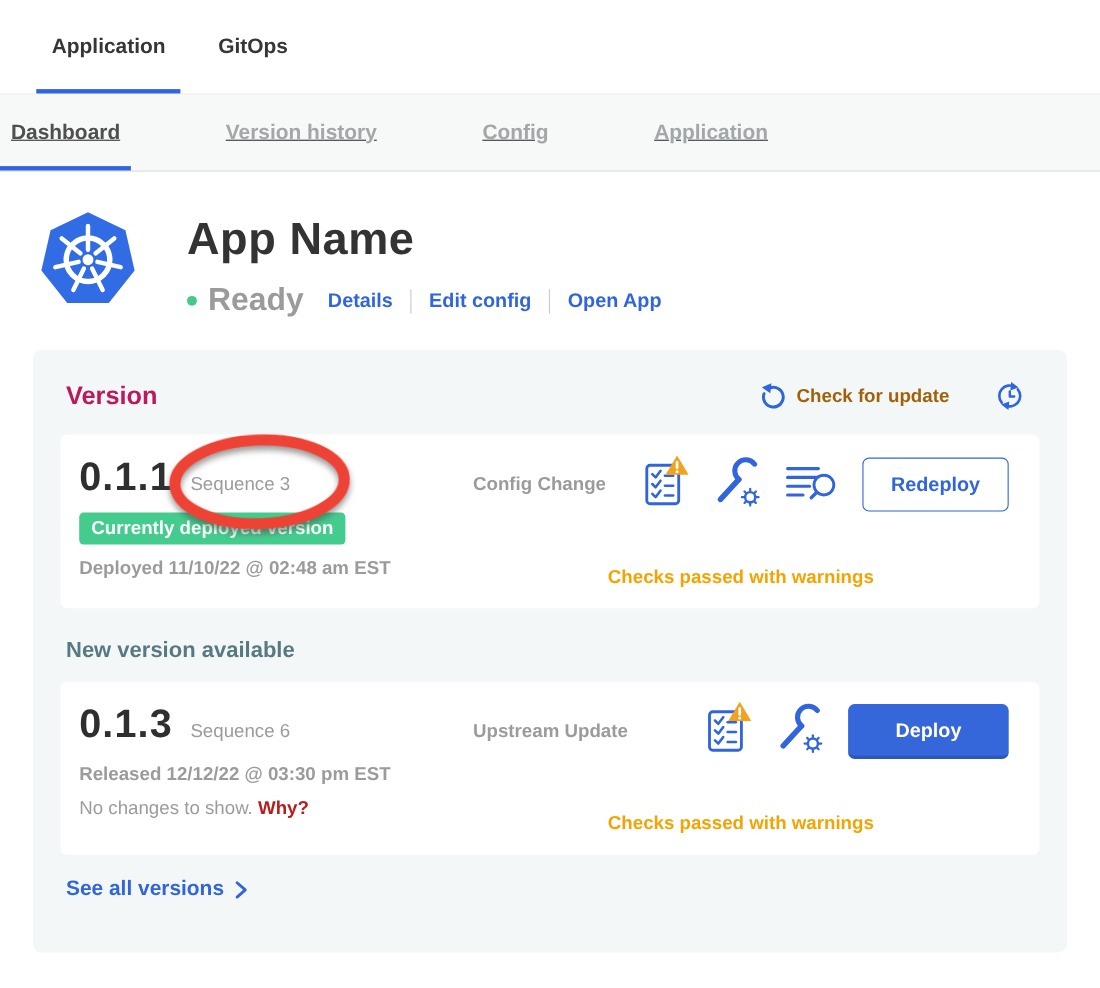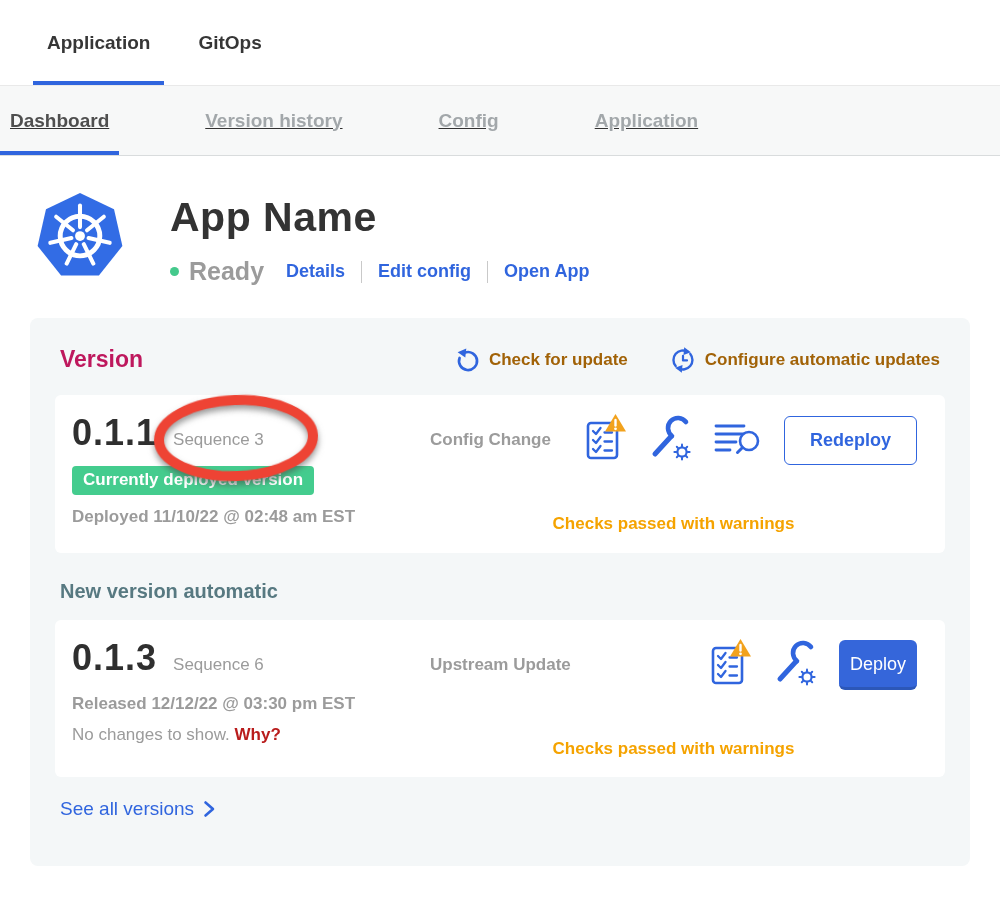--- a/index.html
+++ b/index.html
@@ -33,21 +33,21 @@
   }
   .sub-tab.active { color:#4f4f4f; font-weight:700; border-bottom-color:#3065de; }
 
   
   .app-header { display:flex; margin:32px 0 0 35px; }
   .k8s-logo { width:90px; height:98px; flex:none; }
   .app-header-text { margin-left:45px; padding-top:6px; }
   .app-title { font-size:41px; font-weight:700; color:#333; letter-spacing:0.5px; }
   .status-row { display:flex; align-items:center; margin-top:16px; }
   .status-dot { width:9px; height:9px; border-radius:50%; background:#44c98c; flex:none; }
-  .status-text { font-size:25px; font-weight:600; color:#9b9b9b; margin:0 22px 0 10px; }
+  .status-text { font-size:29px; font-weight:600; color:#9b9b9b; margin:0 22px 0 10px; }
   .hdr-link { font-size:18px; font-weight:700; color:#3065de; cursor:pointer; }
   .hdr-sep { width:1px; height:22px; background:#c9c9c9; margin:0 16px; }
 
   
   .panel {
     position:absolute; left:30px; top:318px; width:940px; height:548px;
     background:#f4f7f8; border-radius:8px; padding:28px 25px 0 25px;
   }
   .panel-head { display:flex; align-items:center; justify-content:space-between; padding:0 5px 0 5px; }
   .panel-title { font-size:23px; font-weight:700; color:#be185d; }
@@ -77,27 +77,27 @@
   .icon-group { margin-left:auto; display:flex; align-items:center; }
   .check-icon-wrap { position:relative; margin-right:22px; cursor:pointer; flex:none; }
   .checks-status { margin-top:12px; text-align:center; font-size:17px; font-weight:700; color:#f5a300; }
 
   .btn-outline {
     background:#fff; border:1.5px solid #3065de; color:#3065de; border-radius:6px;
     font-family:inherit; font-size:18px; font-weight:700; padding:13px 25px; cursor:pointer; flex:none;
   }
   .btn-solid {
     background:#3566da; border:none; border-bottom:3px solid #2c57b8; color:#fff; border-radius:6px;
-    font-family:inherit; font-size:18px; font-weight:400; padding:14px 11px 12px; cursor:pointer; flex:none;
+    font-family:inherit; font-size:18px; font-weight:700; padding:14px 43px 12px; cursor:pointer; flex:none;
   }
 
   .new-ver-heading { margin:27px 0 0 5px; font-size:20px; font-weight:700; color:#577981; }
   .card2 { margin-top:17px; min-height:157px; }
 
-  .see-all { display:flex; align-items:center; margin:21px 0 0 5px; color:#3065de; font-size:19px; font-weight:400; cursor:pointer; }
+  .see-all { display:flex; align-items:center; margin:21px 0 0 5px; color:#3065de; font-size:19px; font-weight:700; cursor:pointer; }
   .see-all svg { margin-left:9px; }
 
   .red-annotation {
     position:absolute; left:96px; top:-3px; width:172px; height:92px;
     pointer-events:none; filter:drop-shadow(0 4px 3px rgba(70,70,70,0.55));
     transform:rotate(-2deg);
   }
 </style>
 </head>
 <body>
@@ -158,21 +158,20 @@
         <span>Check for update</span>
       </div>
       <div class="panel-action">
         <svg width="26" height="26" viewBox="0 0 26 26">
           <path d="M17.8 4.8 A9.5 9.5 0 0 0 5.7 19.1" fill="none" stroke="#3065de" stroke-width="2.4" stroke-linecap="round"></path>
           <path d="M8.3 21.2 A9.5 9.5 0 0 0 20.3 6.9" fill="none" stroke="#3065de" stroke-width="2.4" stroke-linecap="round"></path>
           <polygon points="14.2,0.2 20.9,5.2 13.5,7.9" fill="#3065de"></polygon>
           <polygon points="11.8,25.8 5.1,20.8 12.5,18.1" fill="#3065de"></polygon>
           <path d="M13 8.8 V13.4 H17" fill="none" stroke="#3065de" stroke-width="2.2" stroke-linecap="round" stroke-linejoin="round"></path>
         </svg>
-        <span>Configure automatic updates</span>
       </div>
     </div>
   </div>
 
   <div class="card">
     <div class="card-left">
       <div class="ver-row">
         <span class="ver-num">0.1.1</span>
         <span class="ver-seq">Sequence 3</span>
       </div>
@@ -233,21 +232,21 @@
         </div>
       </div>
       <div class="checks-status">Checks passed with warnings</div>
     </div>
 
     <svg class="red-annotation" viewBox="0 0 172 92">
       <ellipse cx="85" cy="46" rx="77" ry="38" fill="none" stroke="#ee4334" stroke-width="10"></ellipse>
     </svg>
   </div>
 
-  <h3 class="new-ver-heading">New version automatic</h3>
+  <h3 class="new-ver-heading">New version available</h3>
 
   <div class="card card2">
     <div class="card-left">
       <div class="ver-row">
         <span class="ver-num">0.1.3</span>
         <span class="ver-seq">Sequence 6</span>
       </div>
       <div class="meta-line" style="margin-top:15px;">Released 12/12/22 @ 03:30 pm EST</div>
       <div class="changes-line">
         <span>No changes to show.</span>

